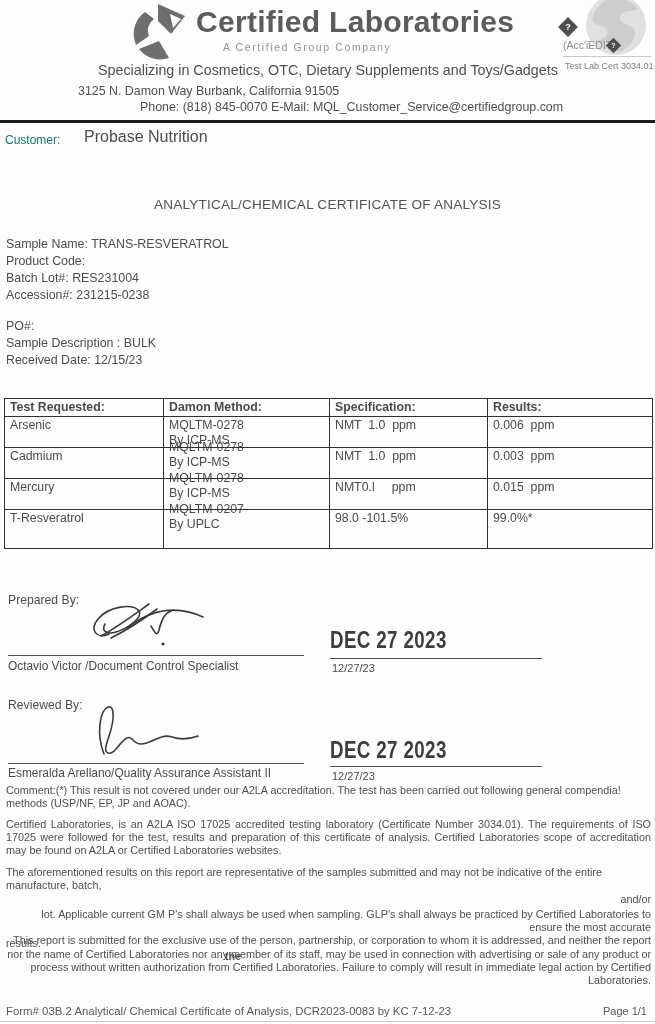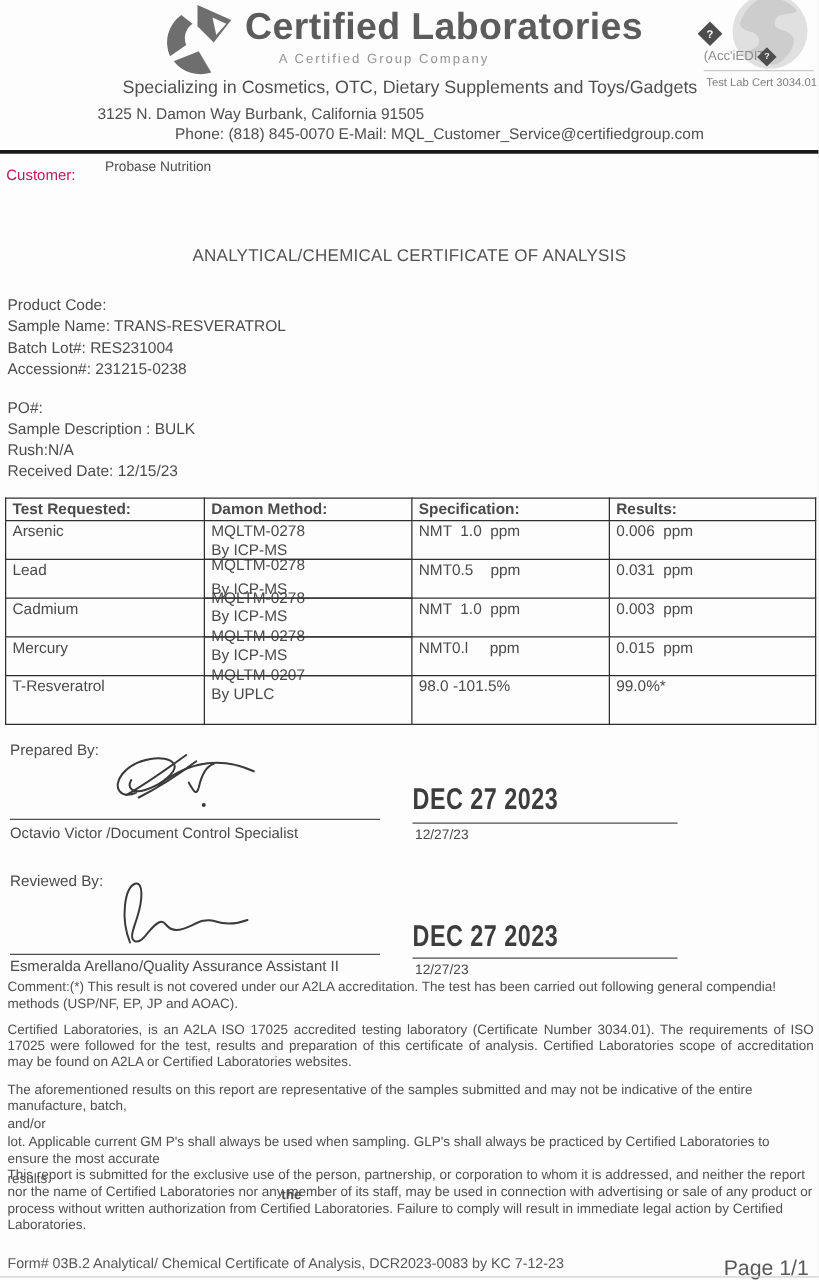--- a/index.html
+++ b/index.html
@@ -17,22 +17,22 @@
   .acc-diamond.small { left:608px; top:40px; width:11px; height:11px; }
   .acc-diamond.small span { font-size:7px; line-height:11px; }
   .acc-text { position:absolute; left:563px; top:39px; font-size:10.5px; color:#8b8b8b; white-space:nowrap; }
   .acc-sep { position:absolute; left:563px; top:56px; width:88px; border-top:1px solid #c9c9c9; }
   .acc-cert { position:absolute; left:565px; top:61px; font-size:9px; color:#7d7d7d; white-space:nowrap; }
   .tagline { position:absolute; left:98px; top:62px; font-size:14.3px; color:#4f4f4f; white-space:nowrap; }
   .address { position:absolute; left:78px; top:84px; font-size:12.4px; color:#4f4f4f; white-space:nowrap; }
   .phone { position:absolute; left:140px; top:100px; font-size:12.4px; color:#4f4f4f; white-space:nowrap; }
   .rule { position:absolute; left:0; top:120px; width:655px; height:3px; background:#1b1b1b; }
 
-  .cust-label { position:absolute; left:5px; top:133px; font-size:12px; color:#be185d; }
-  .cust-value { position:absolute; left:84px; top:128px; font-size:11px; color:#4c4c4c; }
+  .cust-label { position:absolute; left:5px; top:133px; font-size:12px; color:#0f766e; }
+  .cust-value { position:absolute; left:84px; top:128px; font-size:16px; color:#4c4c4c; }
 
   .doc-title { position:absolute; left:0; top:197px; width:655px; text-align:center; font-size:13.6px; color:#525252; letter-spacing:0.2px; }
 
   
   .sample-info { position:absolute; left:6px; top:236px; font-size:12.4px; line-height:17px; color:#4c4c4c; }
   .sample-info .gap { margin-top:14px; }
 
   
   .tbl-wrap { position:absolute; left:4px; top:398px; width:648px; }
   table { border-collapse:collapse; table-layout:fixed; width:648px; font-size:12.3px; color:#4a4a4a; }
@@ -60,21 +60,21 @@
 
   
   .note { position:absolute; left:6px; width:645px; font-size:10.8px; line-height:13.2px; color:#4f4f4f; }
   .note.justify { text-align:justify; }
   .para4 { position:relative; }
   .ov { position:absolute; font-size:10.8px; color:#4f4f4f;margin-top:16px; }
   .ov1 { left:0; top:13.2px; }
   .ov2 { left:219px; top:26.4px;font-weight:bold; }
 
   .form-ref { position:absolute; left:6px; top:1005px; font-size:11.4px; color:#585858; }
-  .page-num { position:absolute; right:8px; top:1005px; font-size:17px; color:#585858;margin-left:36px; }
+  .page-num { position:absolute; right:8px; top:1005px; font-size:11px; color:#585858;margin-left:36px; }
   .bottom-edge { position:absolute; left:0; top:1021px; width:655px; border-top:1.5px solid #cfcfcf; }
 </style>
 </head>
 <body>
 
 <div class="page">
 
   <svg class="logo-mark" viewBox="0 0 62 58" aria-hidden="true">
     <path fill="#6e6e6e" d="M17,9 A27,27 0 0 0 8,42 L21,33 A14,14 0 0 1 26,16 Z"></path>
     <path fill="#6e6e6e" d="M11,46 A27,27 0 0 0 41,55 L31,38 Z"></path>
@@ -104,27 +104,26 @@
   <div class="address">3125 N. Damon Way Burbank, California 91505</div>
   <div class="phone">Phone: (818) 845-0070 E-Mail: MQL_Customer_Service@certifiedgroup.com</div>
   <div class="rule"></div>
 
   <div class="cust-label">Customer:</div>
   <div class="cust-value">Probase Nutrition</div>
 
   <div class="doc-title">ANALYTICAL/CHEMICAL CERTIFICATE OF ANALYSIS</div>
 
   <div class="sample-info">
+    <div>Sample Name: TRANS-RESVERATROL</div>
     <div>Product Code:</div>
-    <div>Sample Name: TRANS-RESVERATROL</div>
     <div>Batch Lot#: RES231004</div>
     <div>Accession#: 231215-0238</div>
     <div class="gap">PO#:</div>
     <div>Sample Description : BULK</div>
-    <div>Rush:N/A</div>
     <div>Received Date: 12/15/23</div>
   </div>
 
   <div class="tbl-wrap">
     <table>
       <colgroup>
           <col class="c1">
           <col class="c2">
           <col class="c3">
           <col class="c4">
@@ -140,29 +139,20 @@
       <tbody>
         <tr>
           <td class="test">Arsenic</td>
           <td class="method">
             <div class="m1">MQLTM-0278</div>
             <div class="m2">By ICP-MS</div>
           </td>
           <td class="spec">NMT  1.0  ppm</td>
           <td class="result">0.006  ppm</td>
         </tr>
-        <tr class="grazed">
-          <td class="test">Lead</td>
-          <td class="method">
-            <div class="m1">MQLTM-0278</div>
-            <div class="m2">By ICP-MS</div>
-          </td>
-          <td class="spec">NMT0.5    ppm</td>
-          <td class="result">0.031  ppm</td>
-        </tr>
         <tr class="struck">
           <td class="test">Cadmium</td>
           <td class="method">
             <div class="m1">MQLTM-0278</div>
             <div class="m2">By ICP-MS</div>
           </td>
           <td class="spec">NMT  1.0  ppm</td>
           <td class="result">0.003  ppm</td>
         </tr>
         <tr class="struck">
@@ -212,22 +202,22 @@
   </svg>
   <div class="stamp" style="left:330px; top:736px;">DEC 27 2023</div>
   <div class="sline" style="left:8px; top:763px; width:296px;"></div>
   <div class="sline" style="left:330px; top:766px; width:212px;"></div>
   <div class="sig-name" style="left:8px; top:766px;">Esmeralda Arellano/Quality Assurance Assistant II</div>
   <div class="sig-date" style="left:332px; top:770px;">12/27/23</div>
 
   <div class="note" style="top:784px;">Comment:(*) This result is not covered under our A2LA accreditation. The test has been carried out following general compendia! methods (USP/NF, EP, JP and AOAC).</div>
   <div class="note justify" style="top:818px;">Certified Laboratories, is an A2LA ISO 17025 accredited testing laboratory (Certificate Number 3034.01). The requirements of ISO 17025 were followed for the test, results and preparation of this certificate of analysis. Certified Laboratories scope of accreditation may be found on A2LA or Certified Laboratories websites.</div>
   <div class="note" style="top:866px;">The aforementioned results on this report are representative of the samples submitted and may not be indicative of the entire manufacture, batch,</div>
-  <div class="note" style="top:893px;">and/or</div>
-  <div class="note para4" style="top:908px;">
+  <div class="note" style="top:893px;text-align:right;">and/or</div>
+  <div class="note para4" style="top:908px;text-align:right;">
     <div>lot. Applicable current GM P's shall always be used when sampling. GLP's shall always be practiced by Certified Laboratories to ensure the most accurate</div>
     <div>This report is submitted for the exclusive use of the person, partnership, or corporation to whom it is addressed, and neither the report nor the name of Certified Laboratories nor any member of its staff, may be used in connection with advertising or sale of any product or process without written authorization from Certified Laboratories. Failure to comply  will result in immediate legal action by Certified Laboratories.</div>
     <span class="ov ov1">results.</span>
     <span class="ov ov2">the</span>
   </div>
 
   <div class="form-ref">Form# 03B.2 Analytical/ Chemical Certificate of Analysis, DCR2023-0083 by KC 7-12-23</div>
   <div class="page-num">Page 1/1</div>
   <div class="bottom-edge"></div>
 

